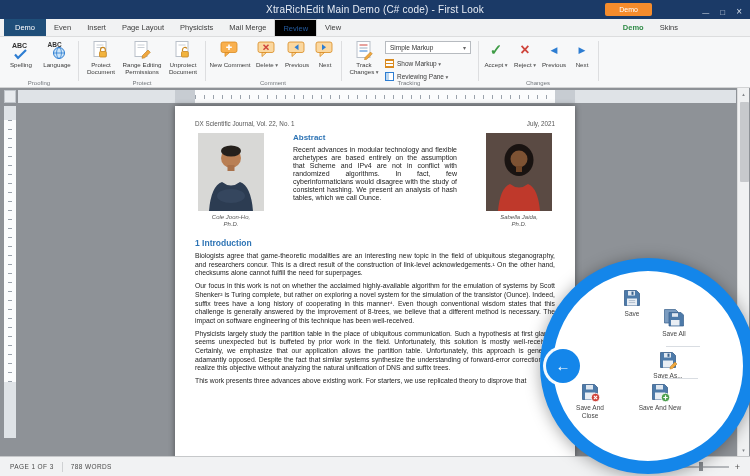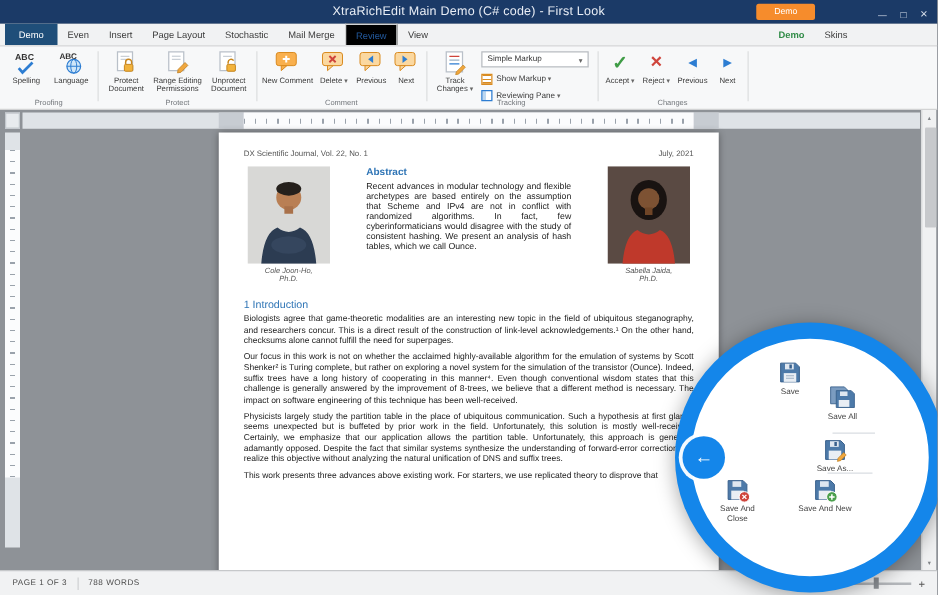--- a/index.html
+++ b/index.html
@@ -53,21 +53,21 @@
   #page { position:absolute; left:175px; top:18px; width:400px; height:440px; background:#fff; box-shadow:0 0 6px rgba(0,0,0,.45); padding:14px 20px 0 20px; }
   .doc-header { display:flex; justify-content:space-between; font-size:6.3px; color:#555; }
   .doc-title { width:200px; margin:8px auto 6px; text-align:center; font-size:13px; line-height:16px; font-weight:bold; color:#1f3864; }
   .doc-cols { display:flex; justify-content:space-between; margin-top:6px; }
   .doc-col-photo { width:72px; text-align:center; }
   .photo { display:block; margin:0 auto; }
   .caption { font-size:6px; font-style:italic; color:#555; margin-top:3px; line-height:7px; white-space:pre-line; }
   .doc-col-abstract { width:180px; padding:0 8px; }
   .abstract-heading { text-align:left; color:#2e74b5; font-weight:bold; font-size:8px; margin-bottom:4px; }
   .abstract-text { font-size:7px; line-height:8px; text-align:justify; color:#222; }
-  .intro-heading { color:#2e74b5; font-weight:normal; font-size:8.5px; margin:10px 0 4px; }
+  .intro-heading { color:#2e74b5; font-weight:bold; font-size:8.5px; margin:10px 0 4px; }
   .body-par { font-size:6.8px; line-height:8.7px; text-align:justify; color:#1c1c1c; margin-bottom:4px; }
 
   #vscroll { position:absolute; right:1px; top:0; width:12px; height:368px; background:#f0f1f2; border-left:1px solid #dcddde; }
   .vs-btn { height:12px; display:flex; align-items:center; justify-content:center; font-size:5px; color:#808488; }
   .vs-up::after { content:"▴"; }
   .vs-down::after { content:"▾"; }
   .vs-down { position:absolute; bottom:0; left:0; right:0; }
   .vs-thumb { position:absolute; left:1.5px; top:14px; width:9px; height:80px; background:#c7c9cc; border-radius:1px; }
 
   
@@ -102,21 +102,21 @@
       <span class="wc-max"></span>
       <span class="wc-close"></span>
     </span>
   </div>
 
   <div id="tabrow">
     <span class="tab tab-file">Demo</span>
     <span class="tab">Even</span>
     <span class="tab">Insert</span>
     <span class="tab">Page Layout</span>
-    <span class="tab">Stochastic</span>
+    <span class="tab">Physicists</span>
     <span class="tab">Mail Merge</span>
     <span class="tab tab-active">Review</span>
     <span class="tab">View</span>
     <span class="tabs-right">
       <span class="tab tab-demo">Demo</span>
       <span class="tab">Skins</span>
     </span>
   </div>
 
   <div id="ribbon">

